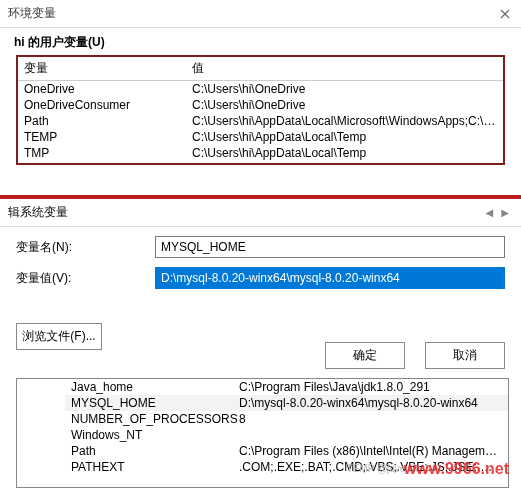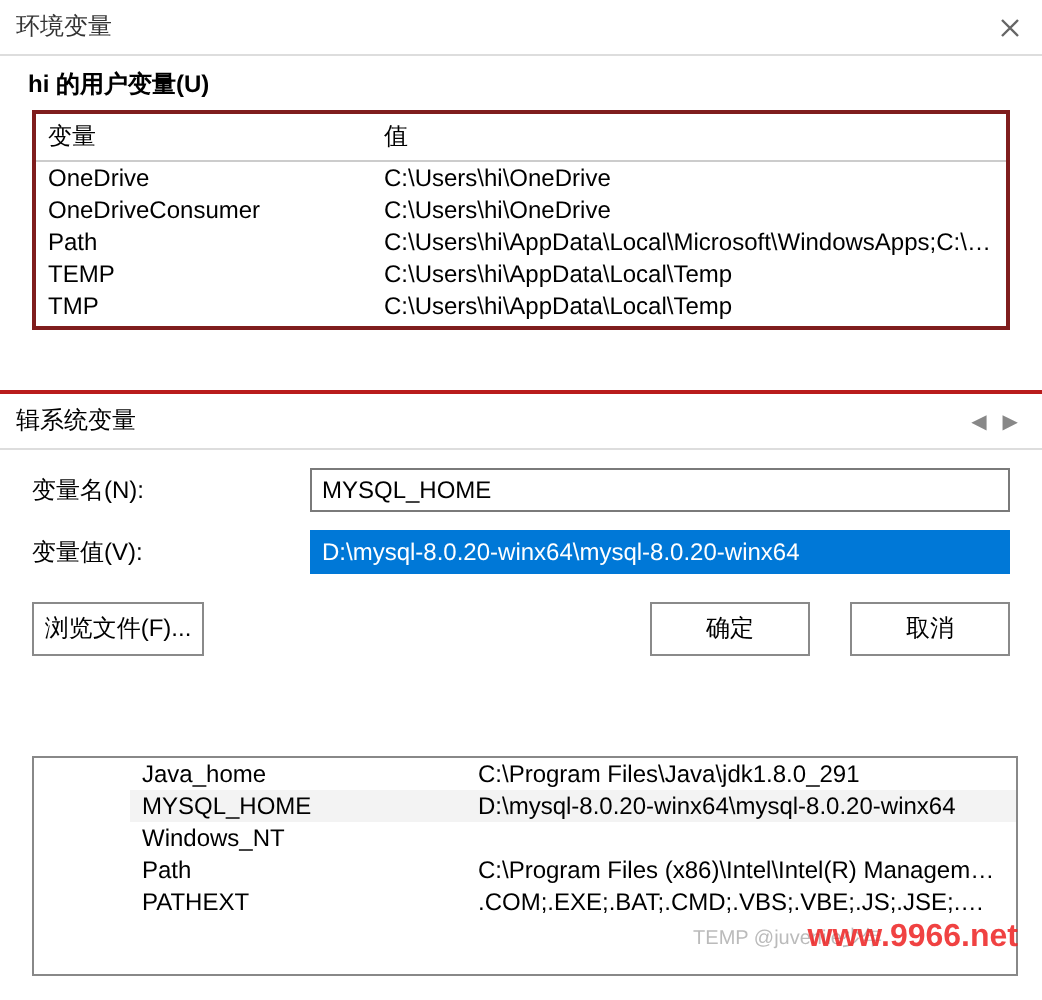--- a/index.html
+++ b/index.html
@@ -9,32 +9,32 @@
 .close-icon { width: 16px; height: 16px; display: flex; align-items: center; justify-content: center; color: #666; cursor: pointer; }
 .group-label { font-size: 12px; color: #000; padding: 6px 0 2px 14px; font-weight: bold; }
 .table-frame { margin: 2px 16px 6px 16px; border: 2px solid #7f1d1d; height: 110px; overflow: hidden; }
 .table-header { display: flex; padding: 3px 6px; border-bottom: 1px solid #ccc; }
 .th-name { width: 168px; color: #000; }
 .th-value { flex: 1; color: #000; }
 .table-row { display: flex; padding: 1px 6px; }
 .td-name { width: 168px; white-space: nowrap; overflow: hidden; }
 .td-value { flex: 1; white-space: nowrap; overflow: hidden; text-overflow: ellipsis; }
 
-.edit-dialog { position: absolute; top: 195px; left: 0; right: 0; background: #fff; border-top: 2px solid #b91c1c; height: 182px; }
+.edit-dialog { position: absolute; top: 195px; left: 0; right: 0; background: #fff; border-top: 4px solid #b91c1c; height: 182px; }
 .edit-title { font-size: 12px; padding: 5px 8px; border-bottom: 1px solid #ddd; display:flex; align-items:center; }
 .edit-title .spacer{flex:1;}
 .chev { color:#888; font-size:10px; padding:0 4px;}
 .field-row { display: flex; align-items: center; padding: 9px 16px 0 16px; gap: 34px; }
 .field-label { width: 105px; }
 .field-input { flex: 1; border: 1px solid #7a7a7a; padding: 3px 5px; font-size: 12px; background:#fff; }
 .field-input.selected { background: #0078d7; color: #fff; border-color:#0078d7; }
 .btn-row { display: flex; align-items: center; padding: 14px 16px 0 16px; gap: 20px; }
 .btn { border: 1px solid #8a8a8a; background: #fff; padding: 4px 0; font-size: 12px; cursor: pointer; min-width: 86px; text-align:center; }
 .btn-row .pushright { margin-left: auto; }
-.btn-wide { min-width: 80px; }
+.btn-wide { min-width: 80px; margin-top: 39px; }
 
 .sys-table-frame { position: absolute; top: 378px; left: 16px; right: 12px; border: 1px solid #888; height: 110px; overflow: hidden; padding-left: 48px; }
 .highlight-row { background: #f3f3f3; }
 
 .wm { position: absolute; right: 12px; bottom: 22px; font-size: 16px; font-weight: bold; color: #e22; opacity: .85; }
 .wm2 { position: absolute; right: 80px; bottom: 24px; font-size: 10px; color: #bbb; }
 </style>
 </head>
 <body>
 
@@ -101,20 +101,24 @@
 <div class="sys-table-frame">
   <div class="table-row">
       <div class="td-name">Java_home</div>
       <div class="td-value">C:\Program Files\Java\jdk1.8.0_291</div>
     </div>
   <div class="table-row highlight-row">
       <div class="td-name">MYSQL_HOME</div>
       <div class="td-value">D:\mysql-8.0.20-winx64\mysql-8.0.20-winx64</div>
     </div>
   <div class="table-row">
+      <div class="td-name">NUMBER_OF_PROCESSORS</div>
+      <div class="td-value">8</div>
+    </div>
+  <div class="table-row">
       <div class="td-value">Windows_NT</div>
     </div>
   <div class="table-row">
       <div class="td-name">Path</div>
       <div class="td-value">C:\Program Files (x86)\Intel\Intel(R) Management Engine Compon...</div>
     </div>
   <div class="table-row">
       <div class="td-name">PATHEXT</div>
       <div class="td-value">.COM;.EXE;.BAT;.CMD;.VBS;.VBE;.JS;.JSE;.WSF;.WSH;.MSC</div>
     </div>

